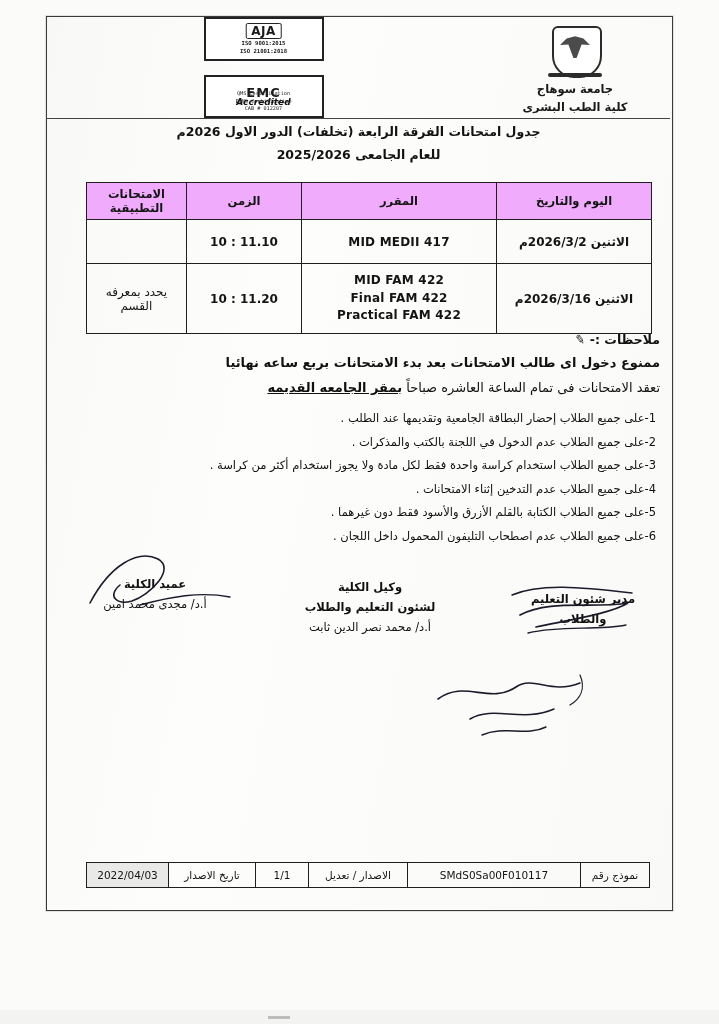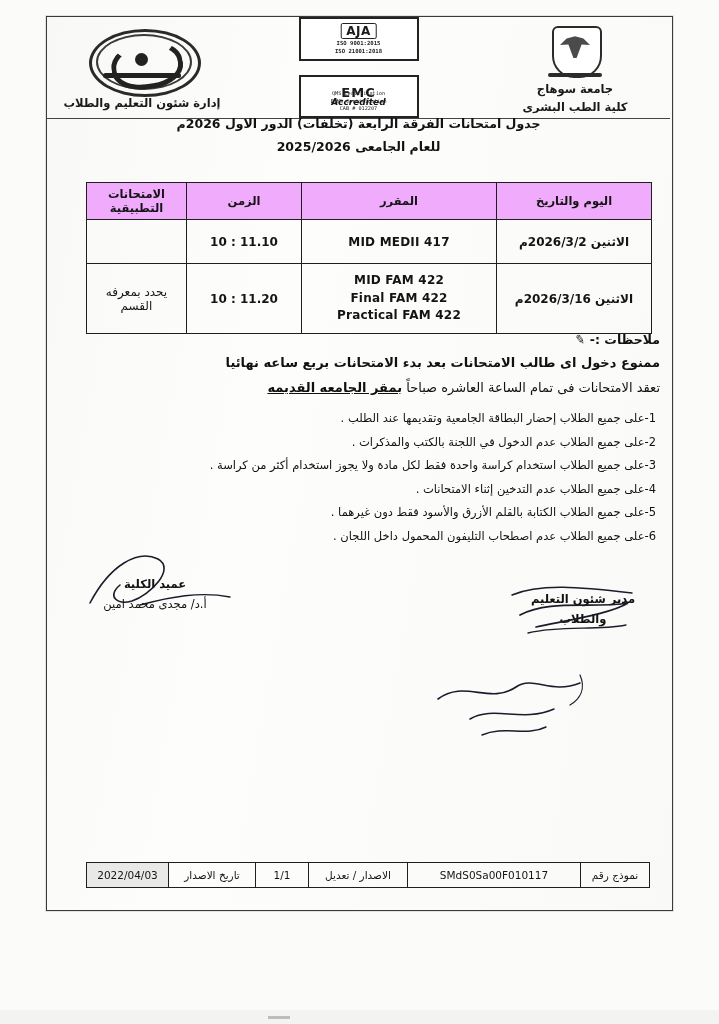--- a/index.html
+++ b/index.html
@@ -104,21 +104,21 @@
   }
   .stamp .lines{
     font-family:"DejaVu Sans Mono", monospace;font-size:5.2px;line-height:1.45;
     text-align:center;color:#1c1c1c;direction:ltr;
   }
   .stamp2 .top-logo{font-size:12px;letter-spacing:.5px;border:1.5px solid #222;padding:0 5px;border-radius:2px;top:4px;}
   .stamp2 .lines{font-size:5.6px;font-weight:700;line-height:1.5;}
 
   
   .title-block{
-    position:absolute;left:47px;top:112px;width:623px;text-align:center;
+    position:absolute;left:47px;top:120px;width:623px;text-align:center;
   }
   .title-1{font-size:12.5px;font-weight:700;line-height:1.9;color:#121212;}
   .title-2{font-size:12.5px;font-weight:700;line-height:1.8;color:#121212;}
 
   
   .tbl{
     position:absolute;left:86px;top:182px;width:545px;
     border-collapse:collapse;
     table-layout:fixed;
   }
@@ -230,30 +230,20 @@
       </div>
       <div class="stamp">
         <div class="top-logo">EMC</div>
         <div class="acc">Accredited</div>
         <div class="lines" style="white-space:pre-line;">QMS Certification
 EOMS Certification
 CAB # 012207</div>
       </div>
     </div>
 
-    <div class="hcell h-left">
-      <div class="oval-logo">
-        <div class="o1"></div>
-          <div class="o2"></div>
-          <div class="glyph"></div>
-          <div class="dot"></div>
-          <div class="tick"></div>
-      </div>
-      <div class="dept-name" style="margin-top:5px;">إدارة شئون التعليم والطلاب</div>
-    </div>
   </div>
 
   <div class="title-block">
     <div class="title-1">جدول امتحانات الفرقة الرابعة (تخلفات) الدور الاول 2026م</div>
     <div class="title-2">للعام الجامعى 2025/2026</div>
   </div>
 
   <table class="tbl">
     <thead>
       <tr>
@@ -301,20 +291,25 @@
       <li>6-على جميع الطلاب عدم اصطحاب التليفون المحمول داخل اللجان .</li>
     </ul>
   </div>
 
   <div class="signs">
 
     <div class="sig sig-right">
       <div class="t">مدير شئون التعليم والطلاب</div>
     </div>
 
+    <div class="sig sig-mid">
+      <div class="t">وكيل الكلية</div>
+      <div class="t">لشئون التعليم والطلاب</div>
+      <div>أ.د/ محمد نصر الدين ثابت</div>
+    </div>
 
     <div class="sig sig-left">
       <div class="t">عميد الكلية</div>
       <div>أ.د/ مجدى محمد امين</div>
     </div>
 
     <div class="ink" style="left:20px;top:-10px;">
       <svg width="170" height="70" viewBox="0 0 170 70">
         <path d="M10 58 C30 20, 58 4, 78 14 C96 24, 70 50, 52 56 C38 60, 26 52, 40 40" fill="none" stroke="#1b1b2b" stroke-width="1.6" stroke-linecap="round"></path>
         <path d="M60 60 C90 52, 120 46, 150 52" fill="none" stroke="#1b1b2b" stroke-width="1.3" stroke-linecap="round"></path>

